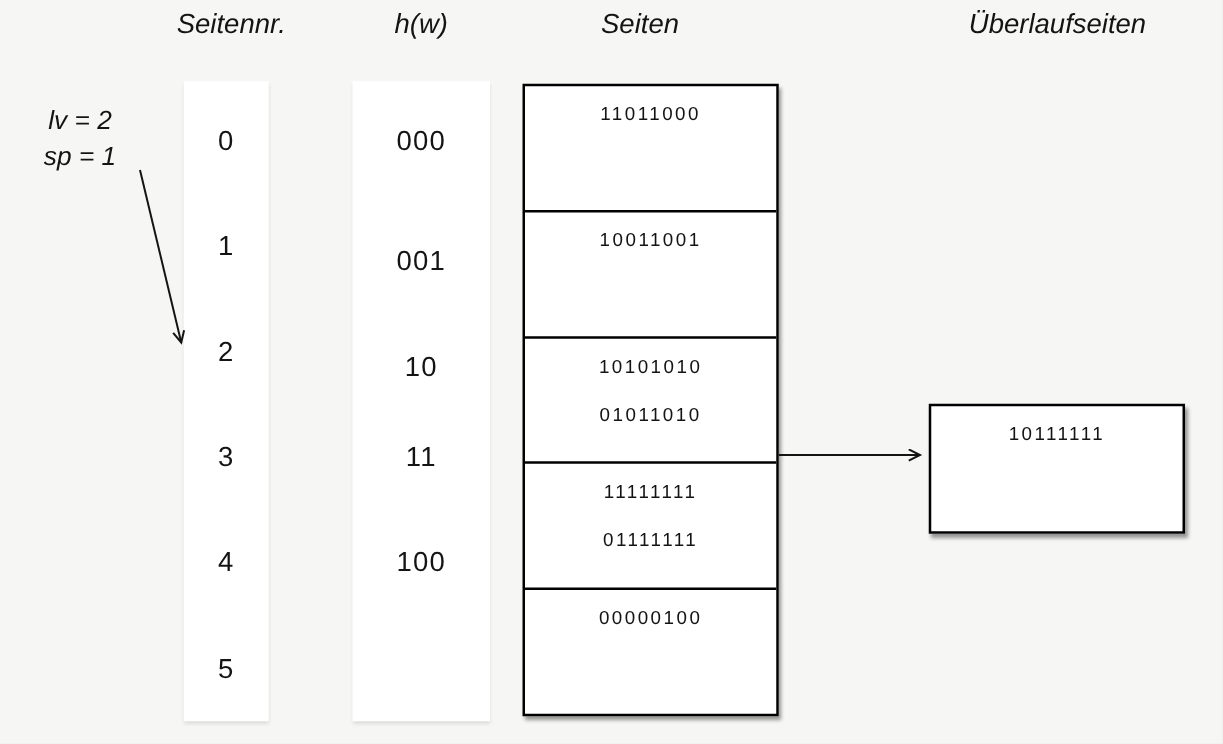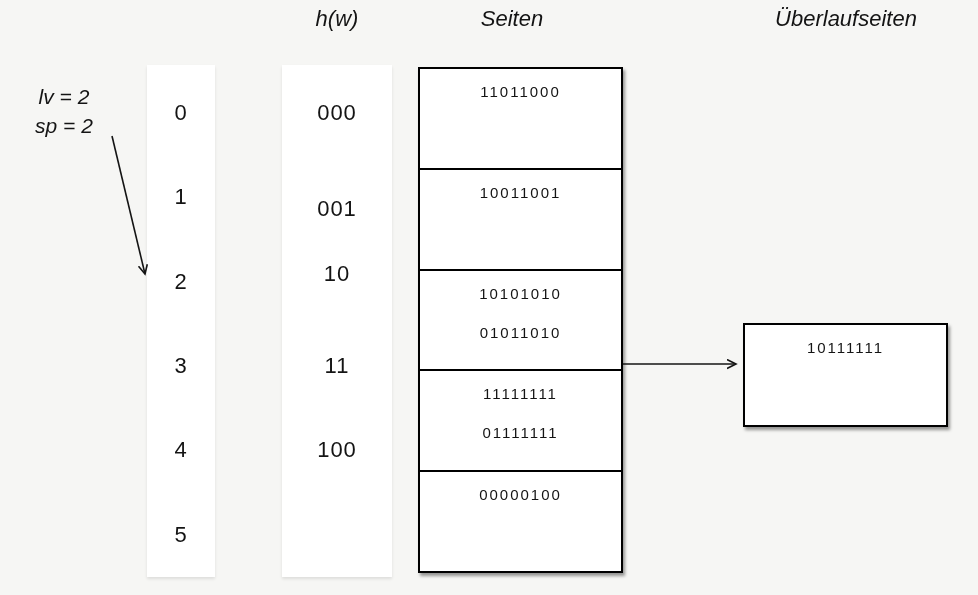--- a/index.html
+++ b/index.html
@@ -105,42 +105,43 @@
     width: 978px;
     height: 595px;
     pointer-events: none;
   }
 </style>
 </head>
 <body>
 
 <div class="canvas">
 
+  <div class="hdr" style="left:105px;width:160px;">Seitennr.</div>
   <div class="hdr" style="left:432px;width:160px;">Seiten</div>
   <div class="hdr" style="left:257px;width:160px;">h(w)</div>
   <div class="hdr" style="left:746px;width:200px;">Überlaufseiten</div>
 
   <div class="annot">
     <div>lv = 2</div>
-    <div>sp = 2</div>
+    <div>sp = 1</div>
   </div>
 
   <div class="band band-nr"></div>
   <div class="band band-hw"></div>
 
   <div class="rowlabel nr" style="top:67px;">0</div>
   <div class="rowlabel nr" style="top:151px;">1</div>
   <div class="rowlabel nr" style="top:236px;">2</div>
   <div class="rowlabel nr" style="top:320px;">3</div>
   <div class="rowlabel nr" style="top:404px;">4</div>
   <div class="rowlabel nr" style="top:489px;">5</div>
 
   <div class="rowlabel hw" style="top:67px;">000</div>
   <div class="rowlabel hw" style="top:163px;">001</div>
-  <div class="rowlabel hw" style="top:228px;">10</div>
+  <div class="rowlabel hw" style="top:248px;">10</div>
   <div class="rowlabel hw" style="top:320px;">11</div>
   <div class="rowlabel hw" style="top:404px;">100</div>
 
   <div class="pagebox">
     <div class="pagecell">
       <span class="binline">11011000</span>
       <span class="binline"></span>
     </div>
     <div class="pagecell">
       <span class="binline">10011001</span>

